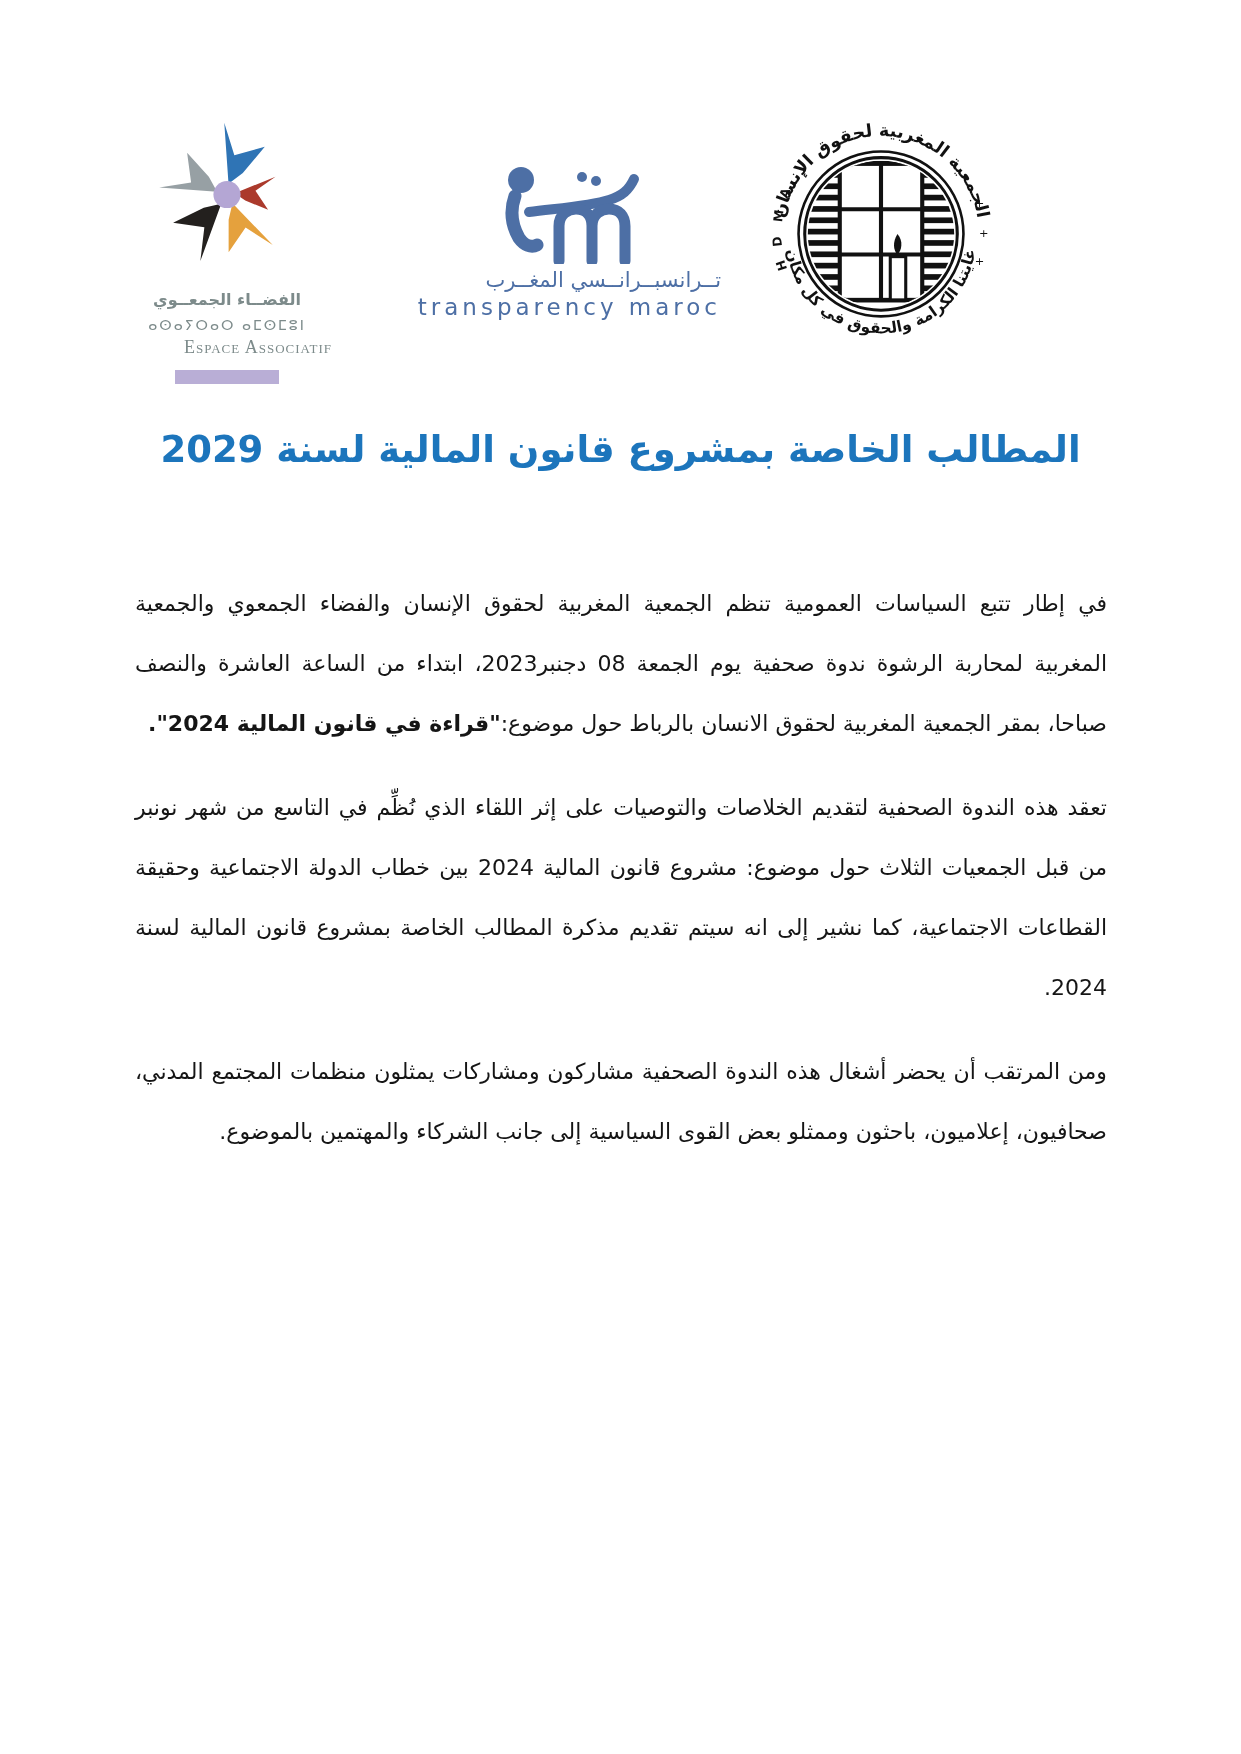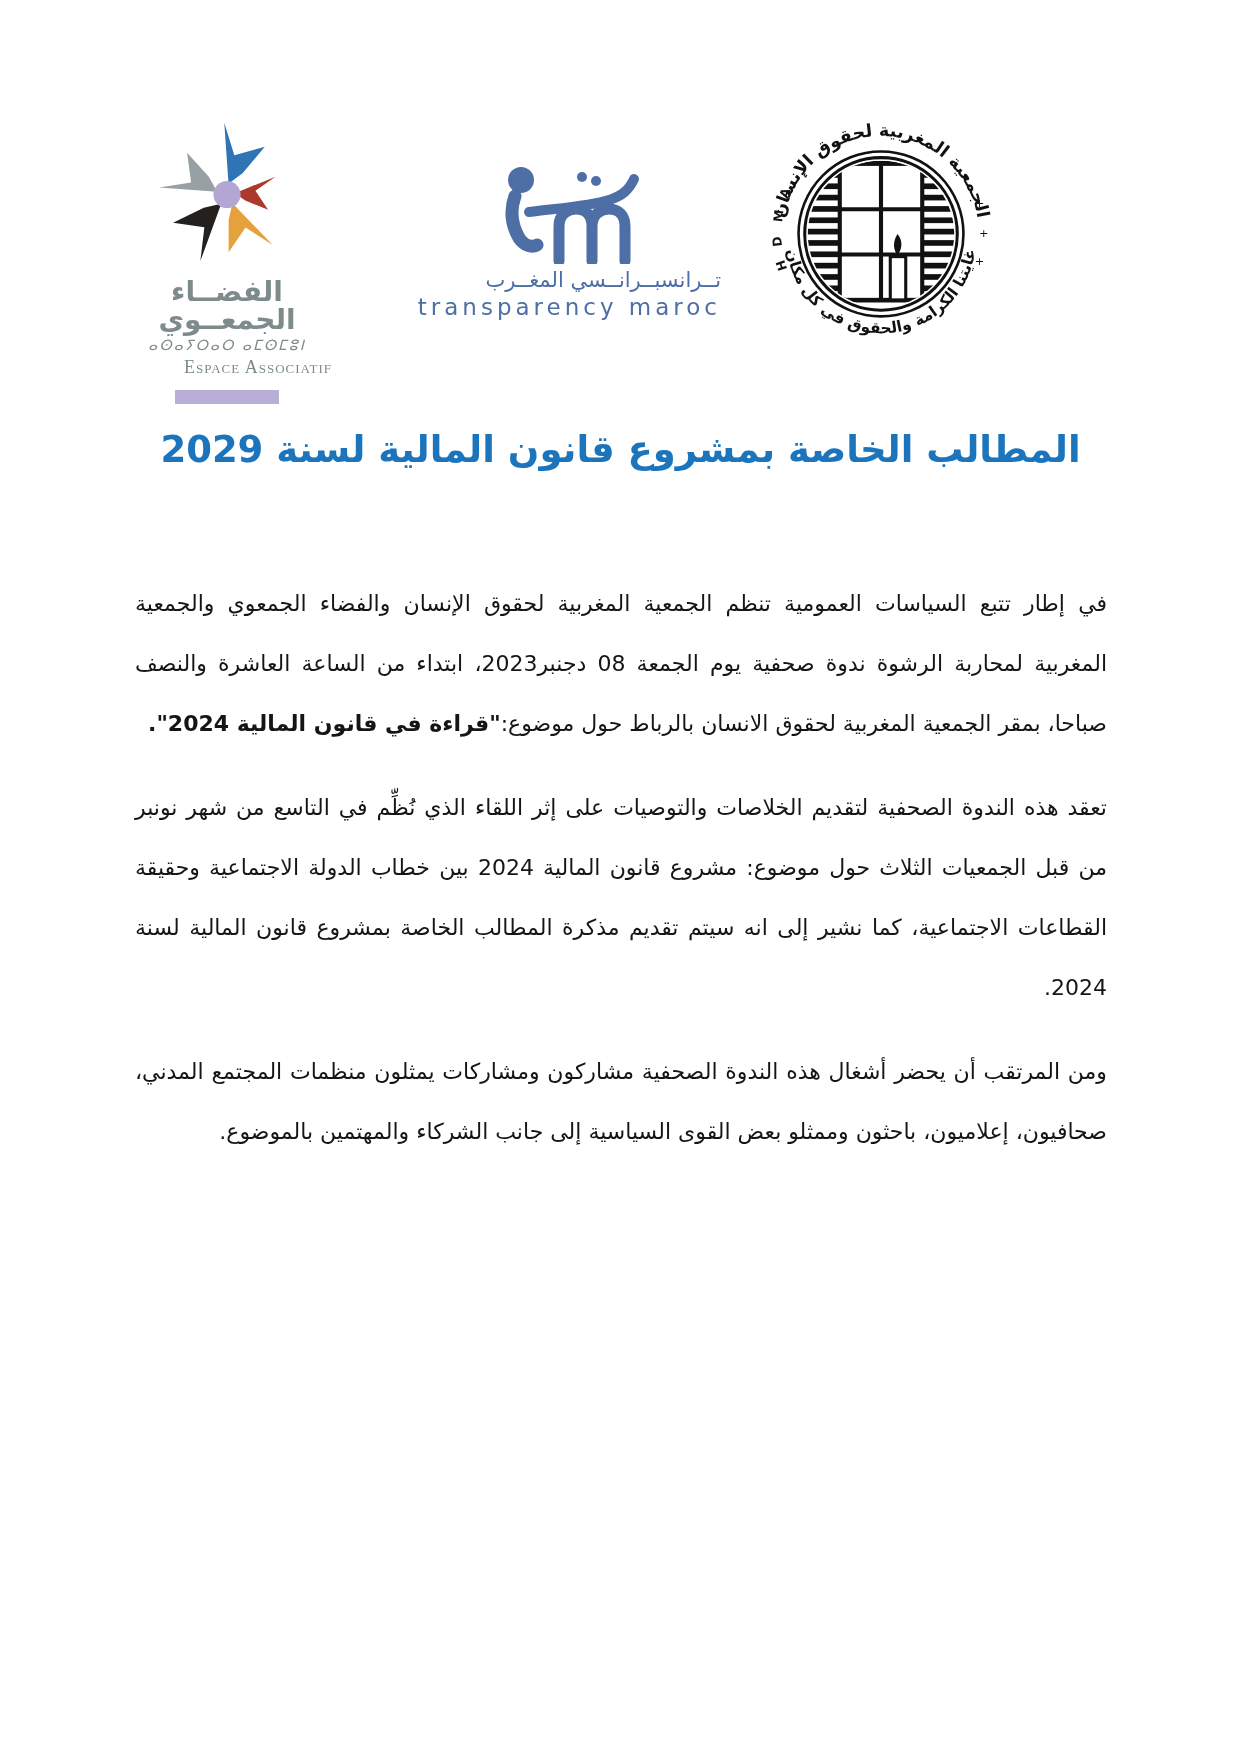--- a/index.html
+++ b/index.html
@@ -13,22 +13,22 @@
   }
   
   .logo-espace{position:absolute;left:122px;top:104px;width:210px;text-align:center;}
   .star-svg{display:block;margin:0 auto;}
   .wing-blue{fill:var(--star-blue);}
   .wing-red{fill:var(--star-red);}
   .wing-orange{fill:var(--star-orange);}
   .wing-black{fill:var(--star-black);}
   .wing-gray{fill:var(--star-gray);}
   .star-center{fill:var(--star-center);}
-  .espace-ar{direction:rtl;color:var(--espace-text);font-size:28px;font-weight:bold;line-height:28px;margin-top:2px;}
-  .espace-tf{color:var(--espace-text);font-size:14px;letter-spacing:2px;line-height:22px;font-style:italic;}
+  .espace-ar{direction:rtl;color:var(--espace-text);font-size:16px;font-weight:bold;line-height:28px;margin-top:10px;}
+  .espace-tf{color:var(--espace-text);font-size:14px;letter-spacing:2px;line-height:22px;}
   .espace-lat{font-family:"Liberation Serif",serif;font-variant:small-caps;color:var(--espace-text);font-size:18px;letter-spacing:1px;line-height:22px;text-align:right;}
   .espace-bar{width:104px;height:14px;background:var(--espace-bar);margin:12px auto 0;}
 
   .logo-tm{position:absolute;left:406px;top:164px;width:315px;text-align:right;color:var(--tm-blue);}
   .tm-svg{display:block;margin:0 auto;}
   .tm-stroke{stroke:var(--tm-blue);fill:none;stroke-linecap:round;stroke-linejoin:round;}
   .tm-fill{fill:var(--tm-blue);}
   .tm-ar{direction:rtl;font-size:21px;line-height:28px;margin-top:2px;}
   .tm-lat{font-size:23px;letter-spacing:4px;line-height:26px;}
 

